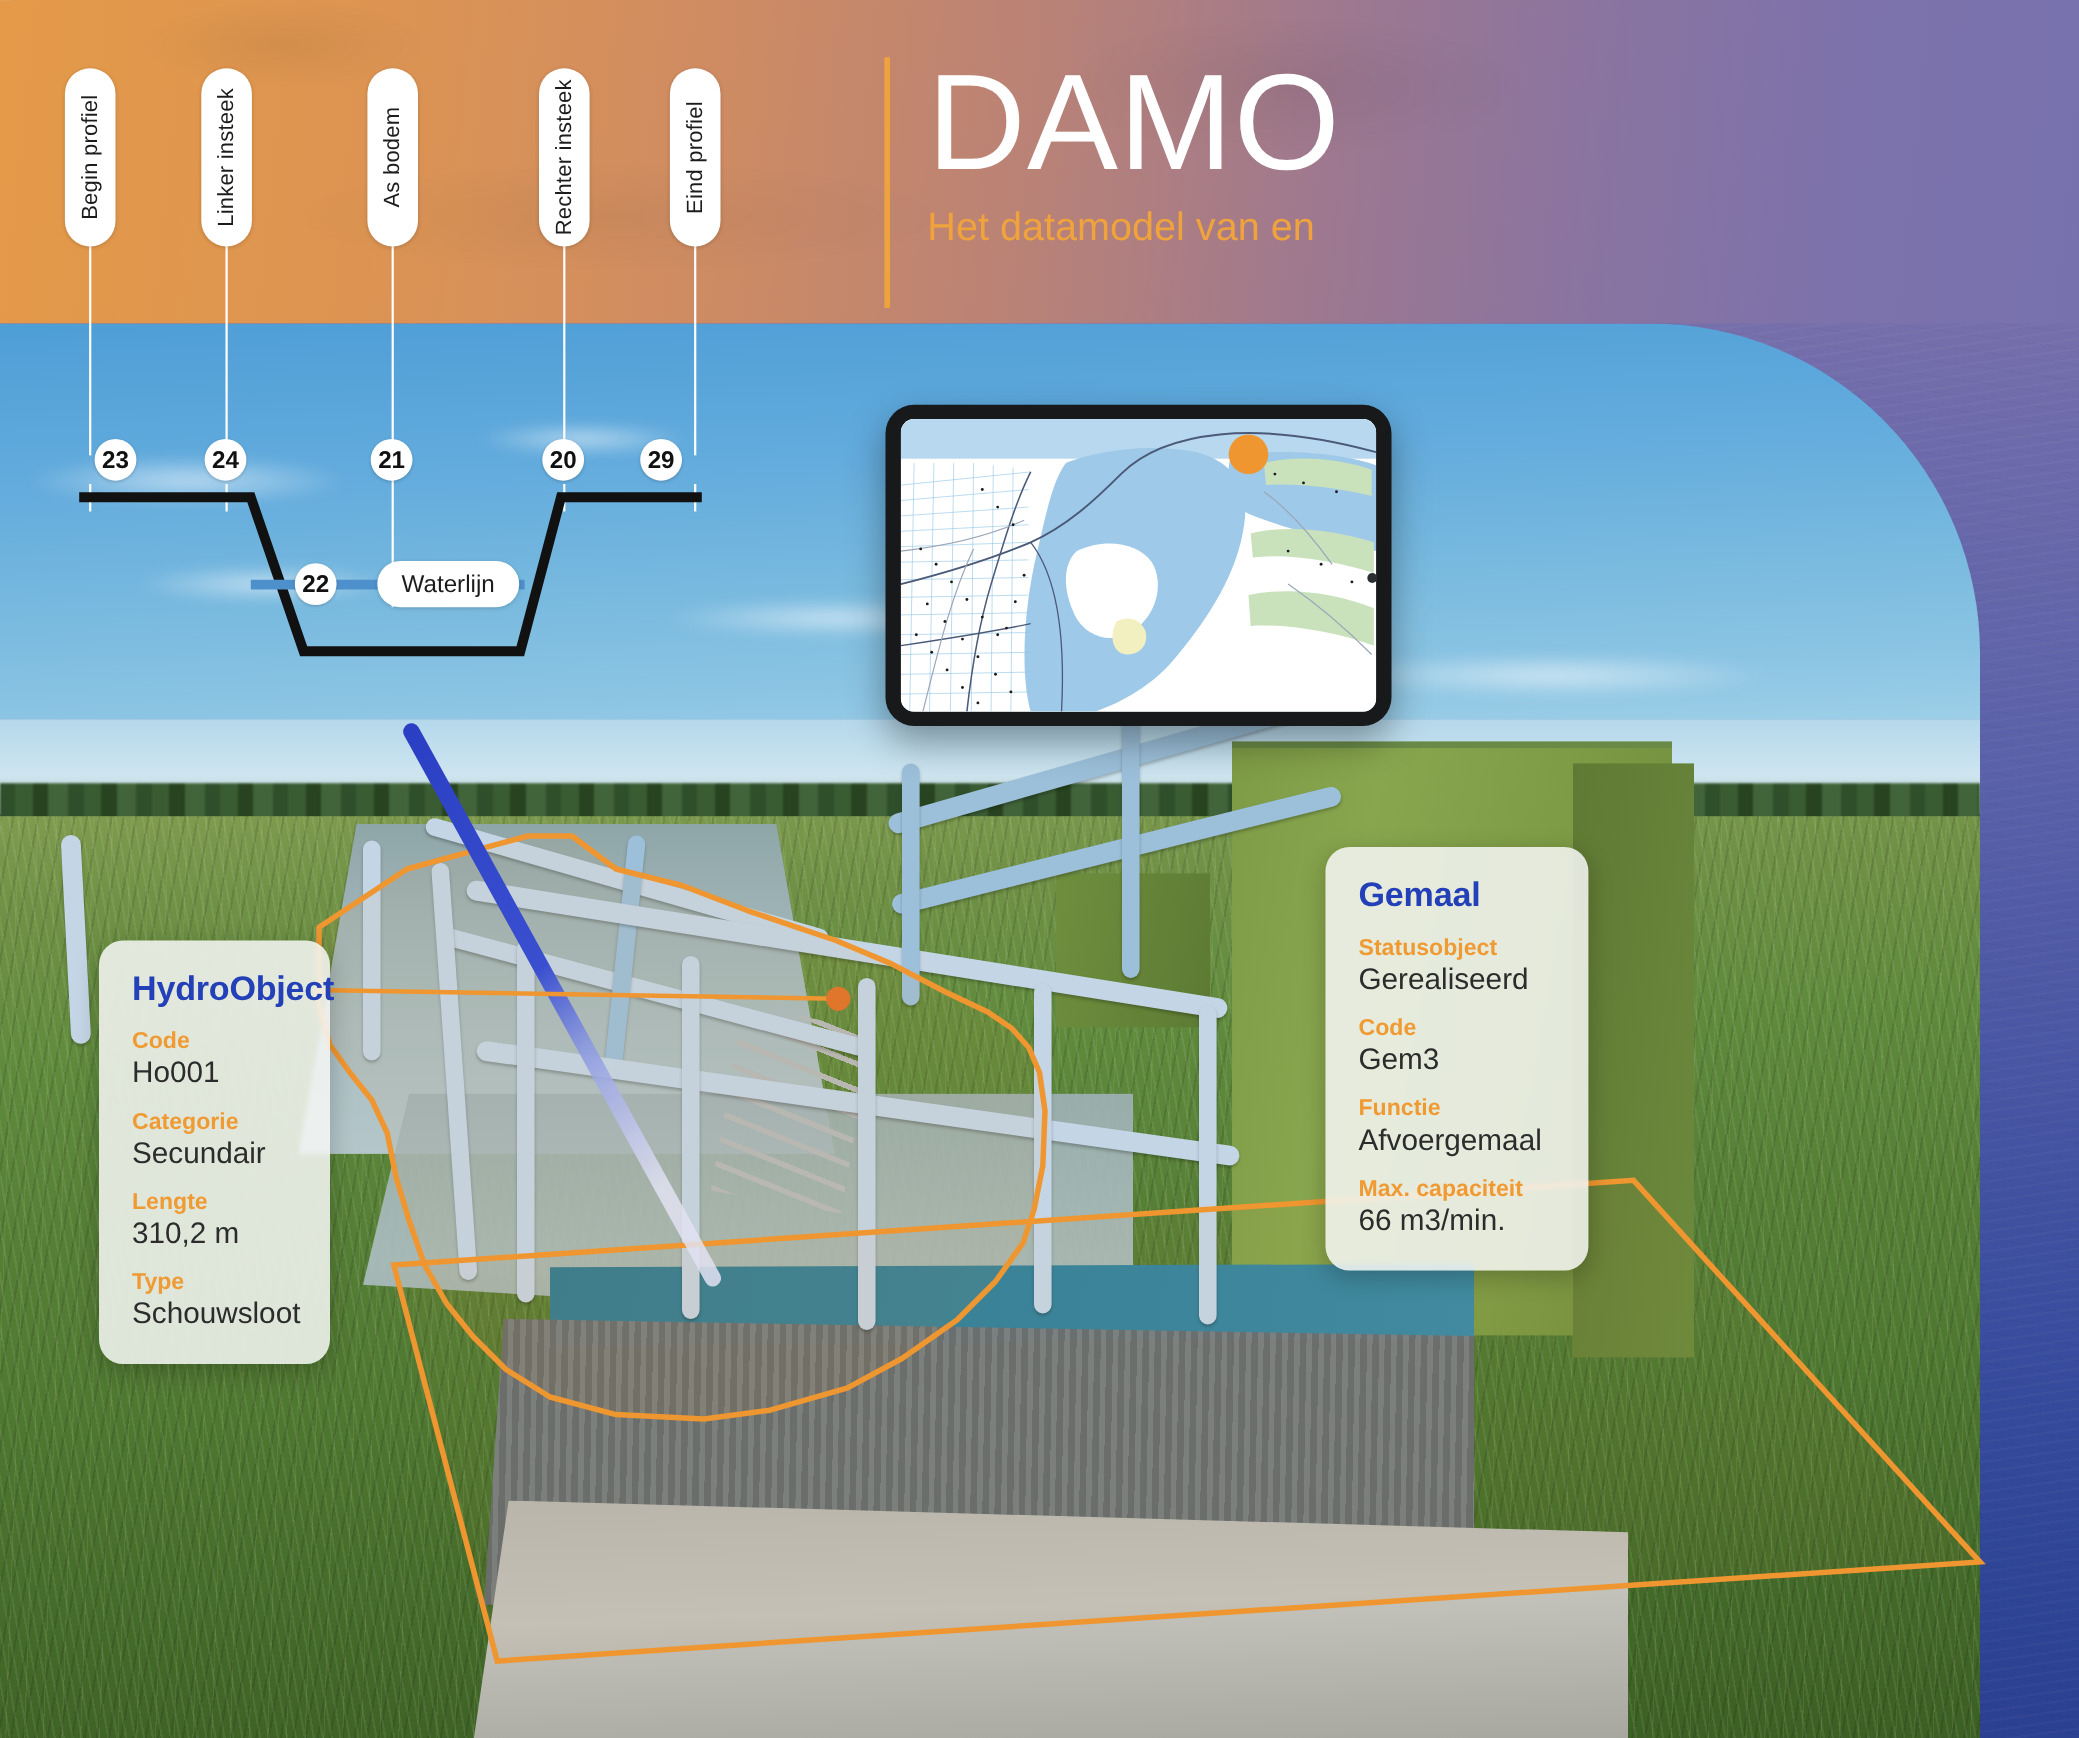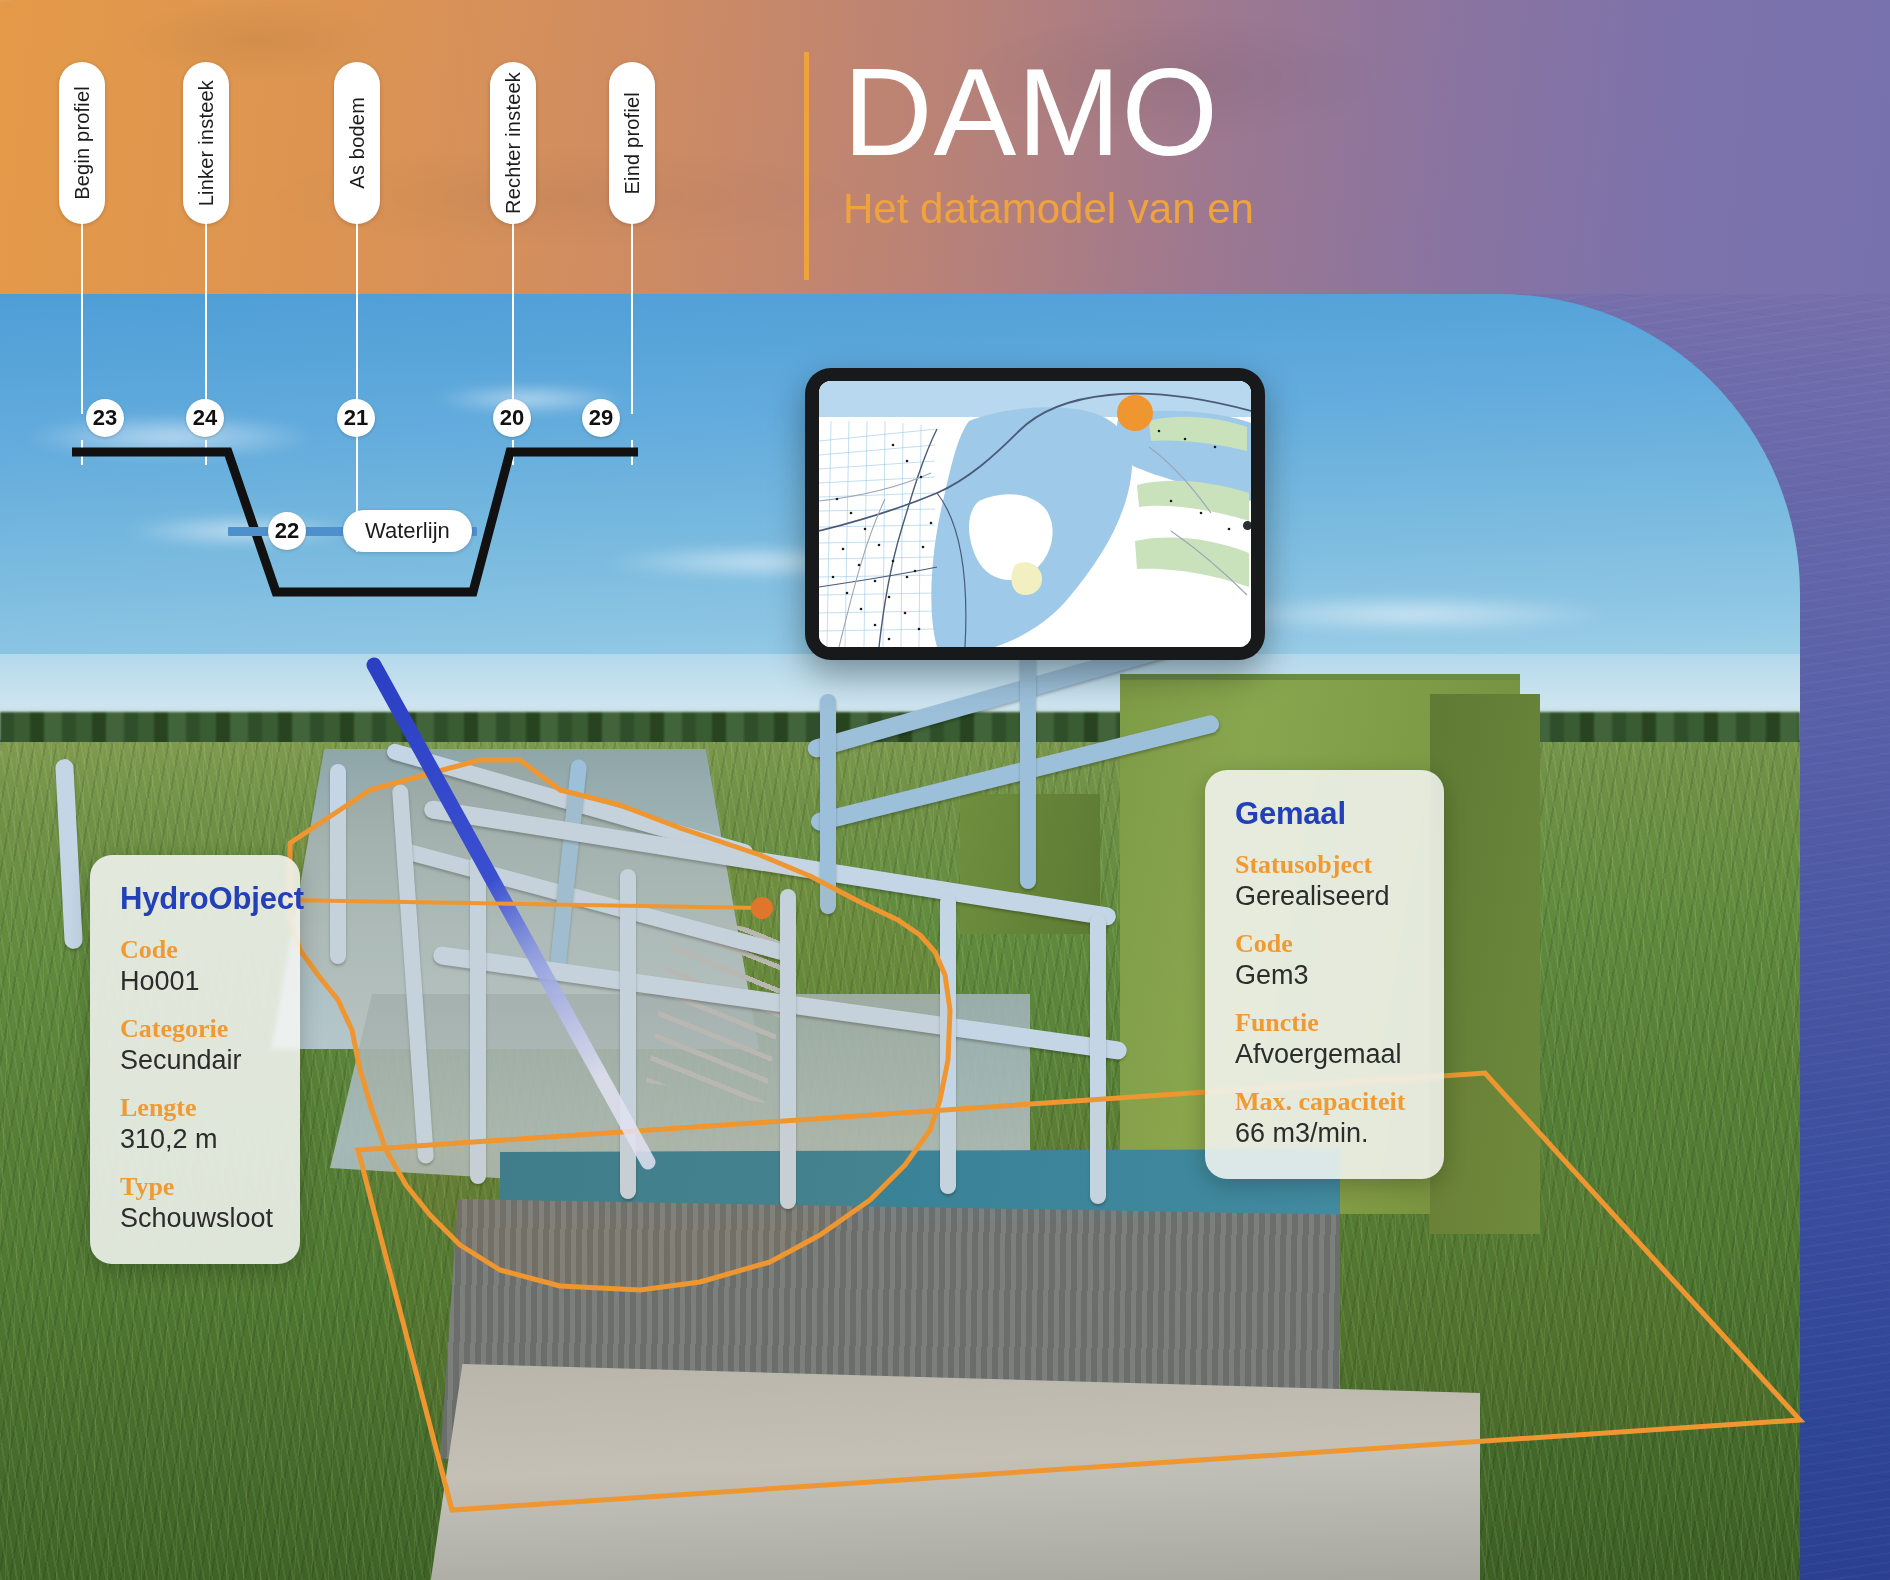--- a/index.html
+++ b/index.html
@@ -55,21 +55,21 @@
 
   
   .brand { position: absolute; left: 804px; top: 52px; display: flex; gap: 34px; }
   .brand .rule { width: 5px; height: 228px; background: #f0a33c; flex: none; }
   .brand .txt { padding-top: 2px; }
   .brand .title {
     font-size: 124px; line-height: .94; color: #ffffff;
     font-weight: 300; letter-spacing: 1px;
   }
   .brand .sub {
-    margin-top: 14px; font-size: 42px; line-height: 1.14;
+    margin-top: 14px; font-size: 36px; line-height: 1.14;
     color: #f0a33c; font-weight: 400;
   }
 
   
   .photo {
     position: absolute; left: 0; top: 294px; width: 1800px; height: 1286px;
     border-top-right-radius: 300px;
     overflow: hidden;
   }
   .sky {
@@ -205,21 +205,21 @@
   .card {
     position: absolute; border-radius: 22px;
     background: rgba(246,247,244,.86);
     backdrop-filter: blur(2px);
     box-shadow: 0 6px 22px rgba(0,0,0,.22);
     padding: 26px 30px 30px 30px;
   }
   .card h3 {
     font-size: 31px; color: #2340b8; font-weight: bold; margin-bottom: 18px; letter-spacing: -.2px;
   }
-  .card .k { font-size: 26px; color: #f09a33; font-weight: bold; margin-top: 17px; font-family: Liberation Serif, serif; }
+  .card .k { font-size: 21px; color: #f09a33; font-weight: bold; margin-top: 17px; }
   .card .v { font-size: 27px; color: #2c2c2c; margin-top: 1px; }
   .card .k.first { margin-top: 0; }
 
   
   .ovl { position: absolute; left: 0; top: 0; width: 1890px; height: 1580px; pointer-events: none; }
 </style>
 </head>
 <body>
 
 <div id="stage">

